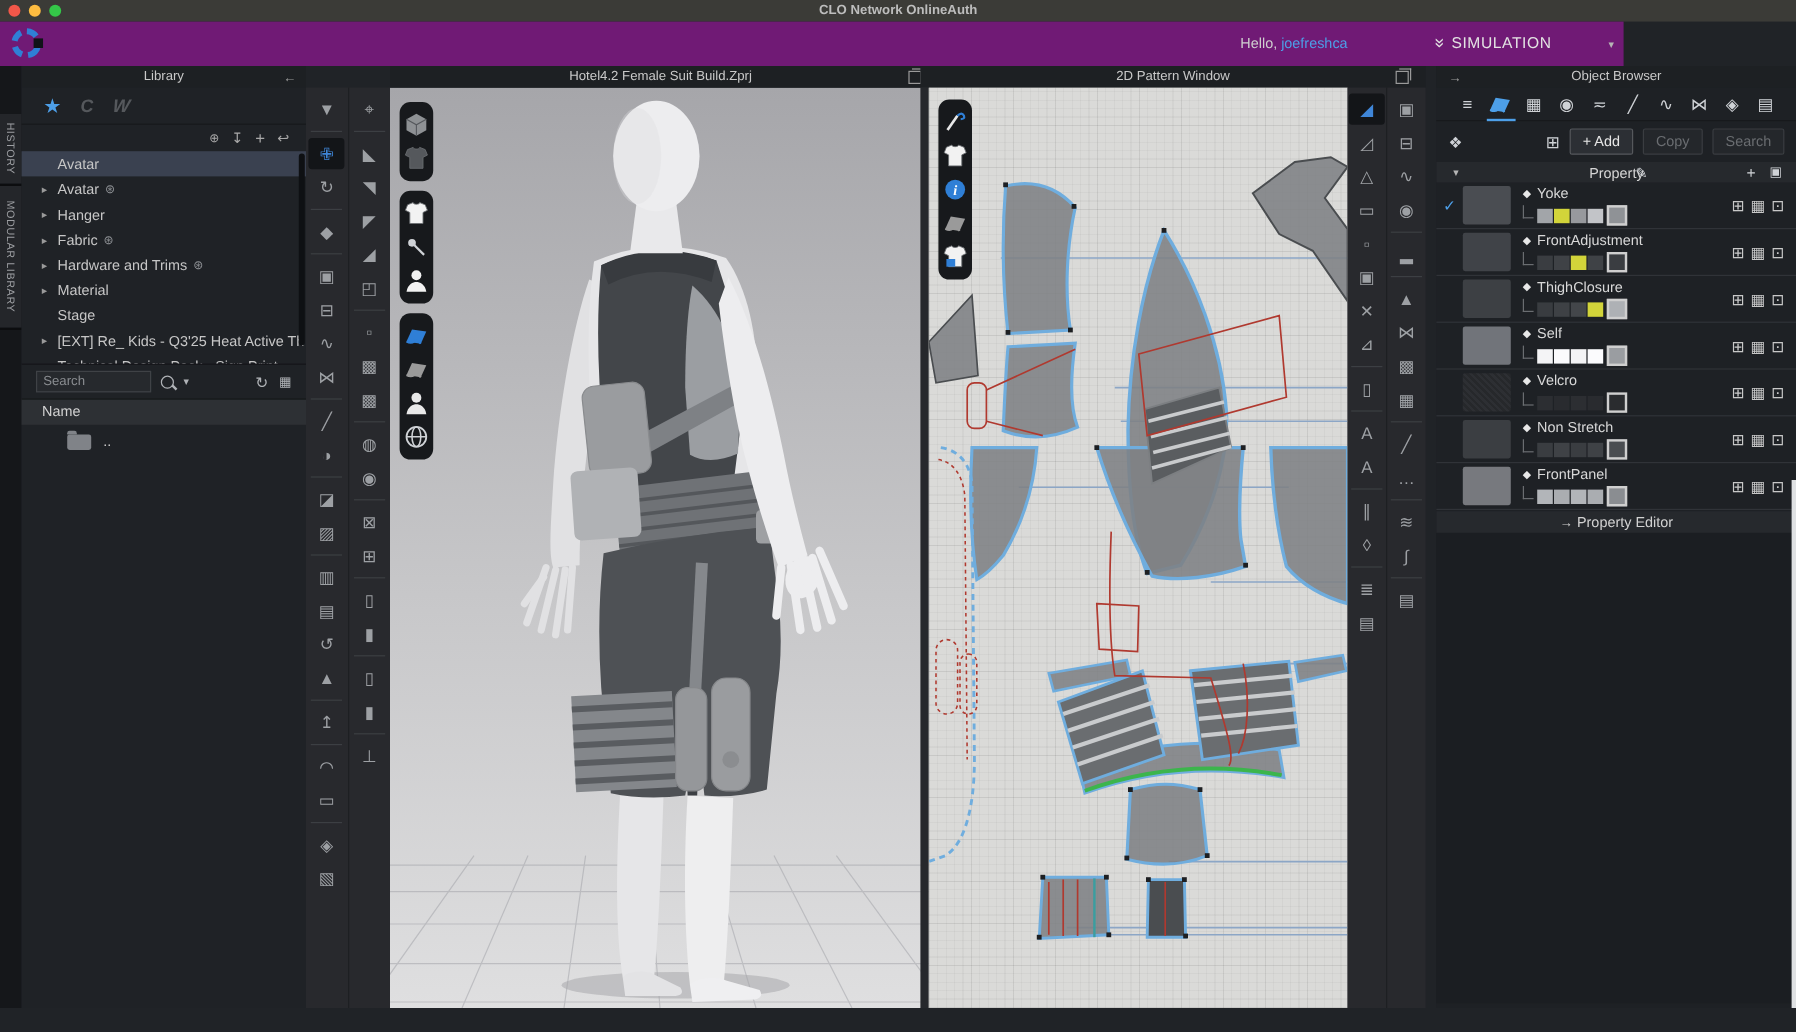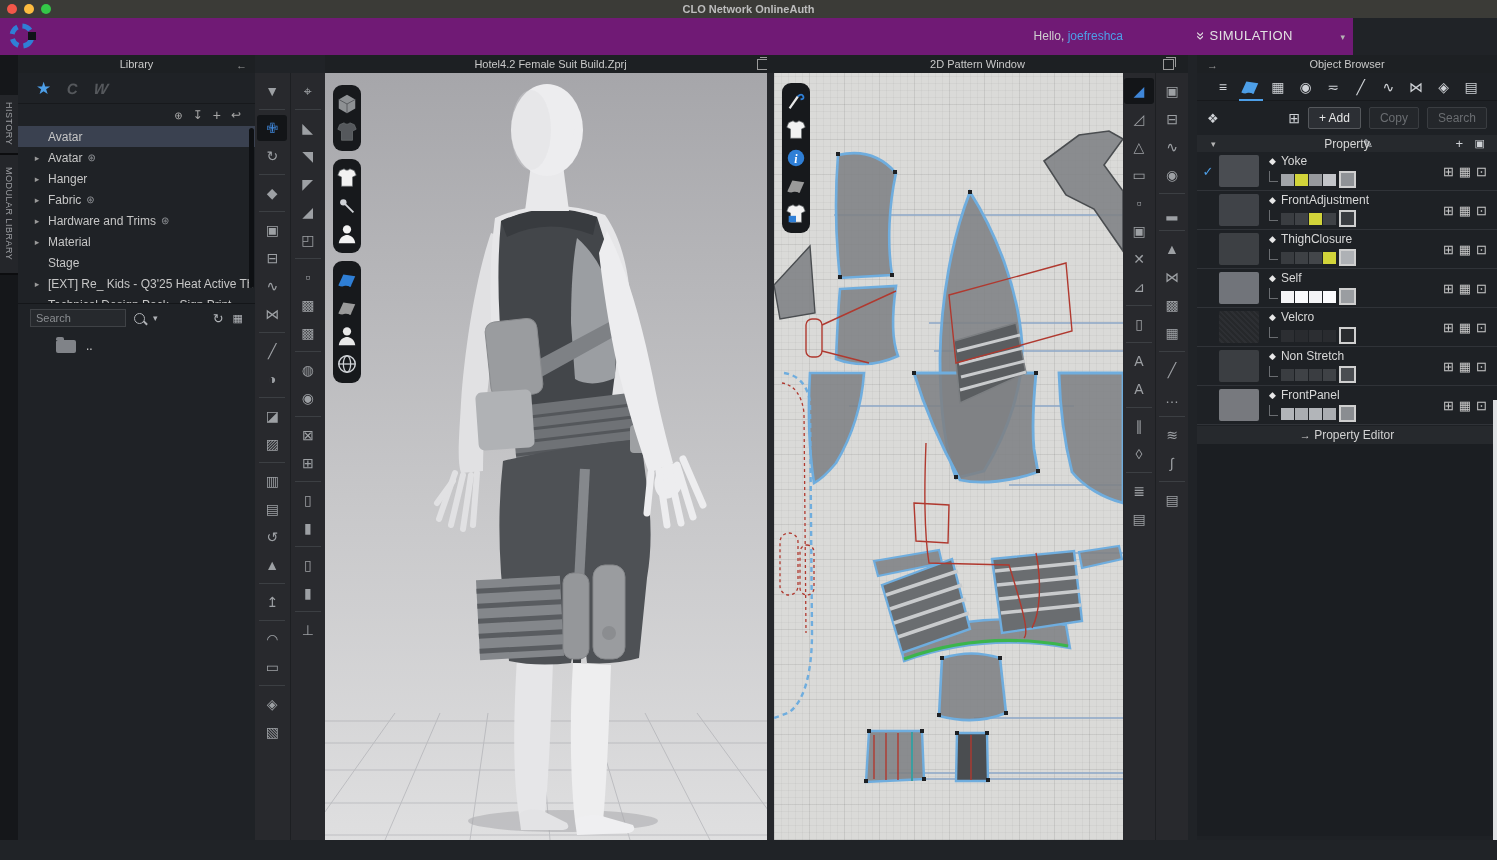--- a/index.html
+++ b/index.html
@@ -200,20 +200,21 @@
       </div>
     <div class="searchrow">
       <input class="searchbox" id="searchbox" placeholder="Search" style="">
       <span class="mag"></span>
       <span class="srow-ic" style="font-size:9px;">▾</span>
       <span class="srow-right">
         <span class="srow-ic" style="font-size:13px;">↻</span>
         <span class="srow-ic">▦</span>
       </span>
     </div>
+    <div class="namehead">Name</div>
     <div id="filelist">
         <div class="filerow">
           <span class="folder"></span>
           <span>..</span>
         </div>
       </div>
     <div class="libscroll"></div>
   </div>
 
   <div class="abs toolcol" style="left:255px;width:70px;">

